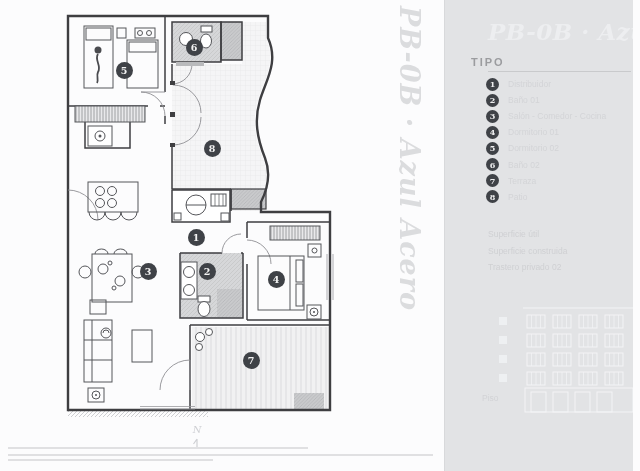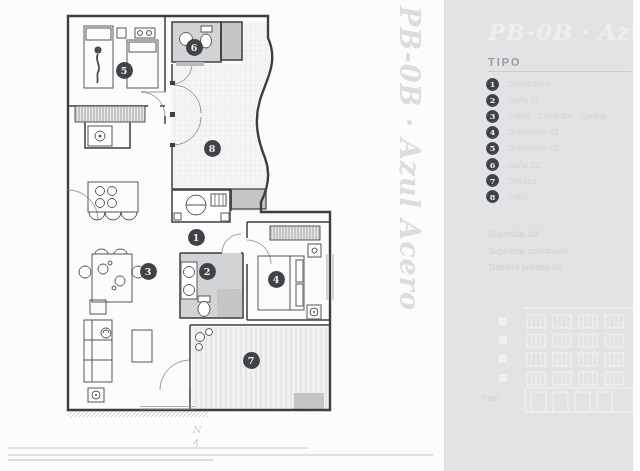--- a/index.html
+++ b/index.html
@@ -15,21 +15,21 @@
   .fineprint{position:absolute;background:#e0e0e2;height:2px;}
   
   .vtitle{position:absolute;left:394px;top:6px;height:300px;writing-mode:vertical-rl;
           font:italic bold 27px "DejaVu Serif", serif;color:#dbdcde;letter-spacing:1px;
           white-space:nowrap;}
   
   .sidebar{position:absolute;left:444px;top:0;width:188px;height:471px;background:#e2e3e5;
            border-left:1px solid #d8d9db;overflow:hidden;}
   .sb-title{position:absolute;left:43px;top:18px;font:italic bold 23px "DejaVu Serif", serif;
             color:#edeef0;white-space:nowrap;letter-spacing:.5px;}
-  .sb-tipo{position:absolute;left:43px;top:56px;font:bold 11px "Liberation Sans",sans-serif;
+  .sb-tipo{position:absolute;left:26px;top:56px;font:bold 11px "Liberation Sans",sans-serif;
            color:#9b9c9f;letter-spacing:2px;}
   .sb-rule{position:absolute;left:43px;top:71px;width:143px;height:1px;background:#c9cacc;}
   .legend{position:absolute;left:41px;top:76px;}
   .lrow{display:flex;align-items:center;height:16.1px;}
   .lnum{flex:0 0 13px;width:13px;height:13px;border-radius:50%;background:#3f4247;color:#ededee;
         display:flex;align-items:center;justify-content:center;font:bold 8px "DejaVu Serif",serif;}
   .llab{margin-left:9px;font-size:8.5px;color:#d3d4d7;white-space:nowrap;}
   .surfaces{position:absolute;left:43px;top:229px;font-size:8.5px;color:#cfd0d3;}
   .surfaces div{height:16.5px;}
   .sb-footer{position:absolute;left:37px;top:393px;font-size:8.5px;color:#d2d3d6;}

